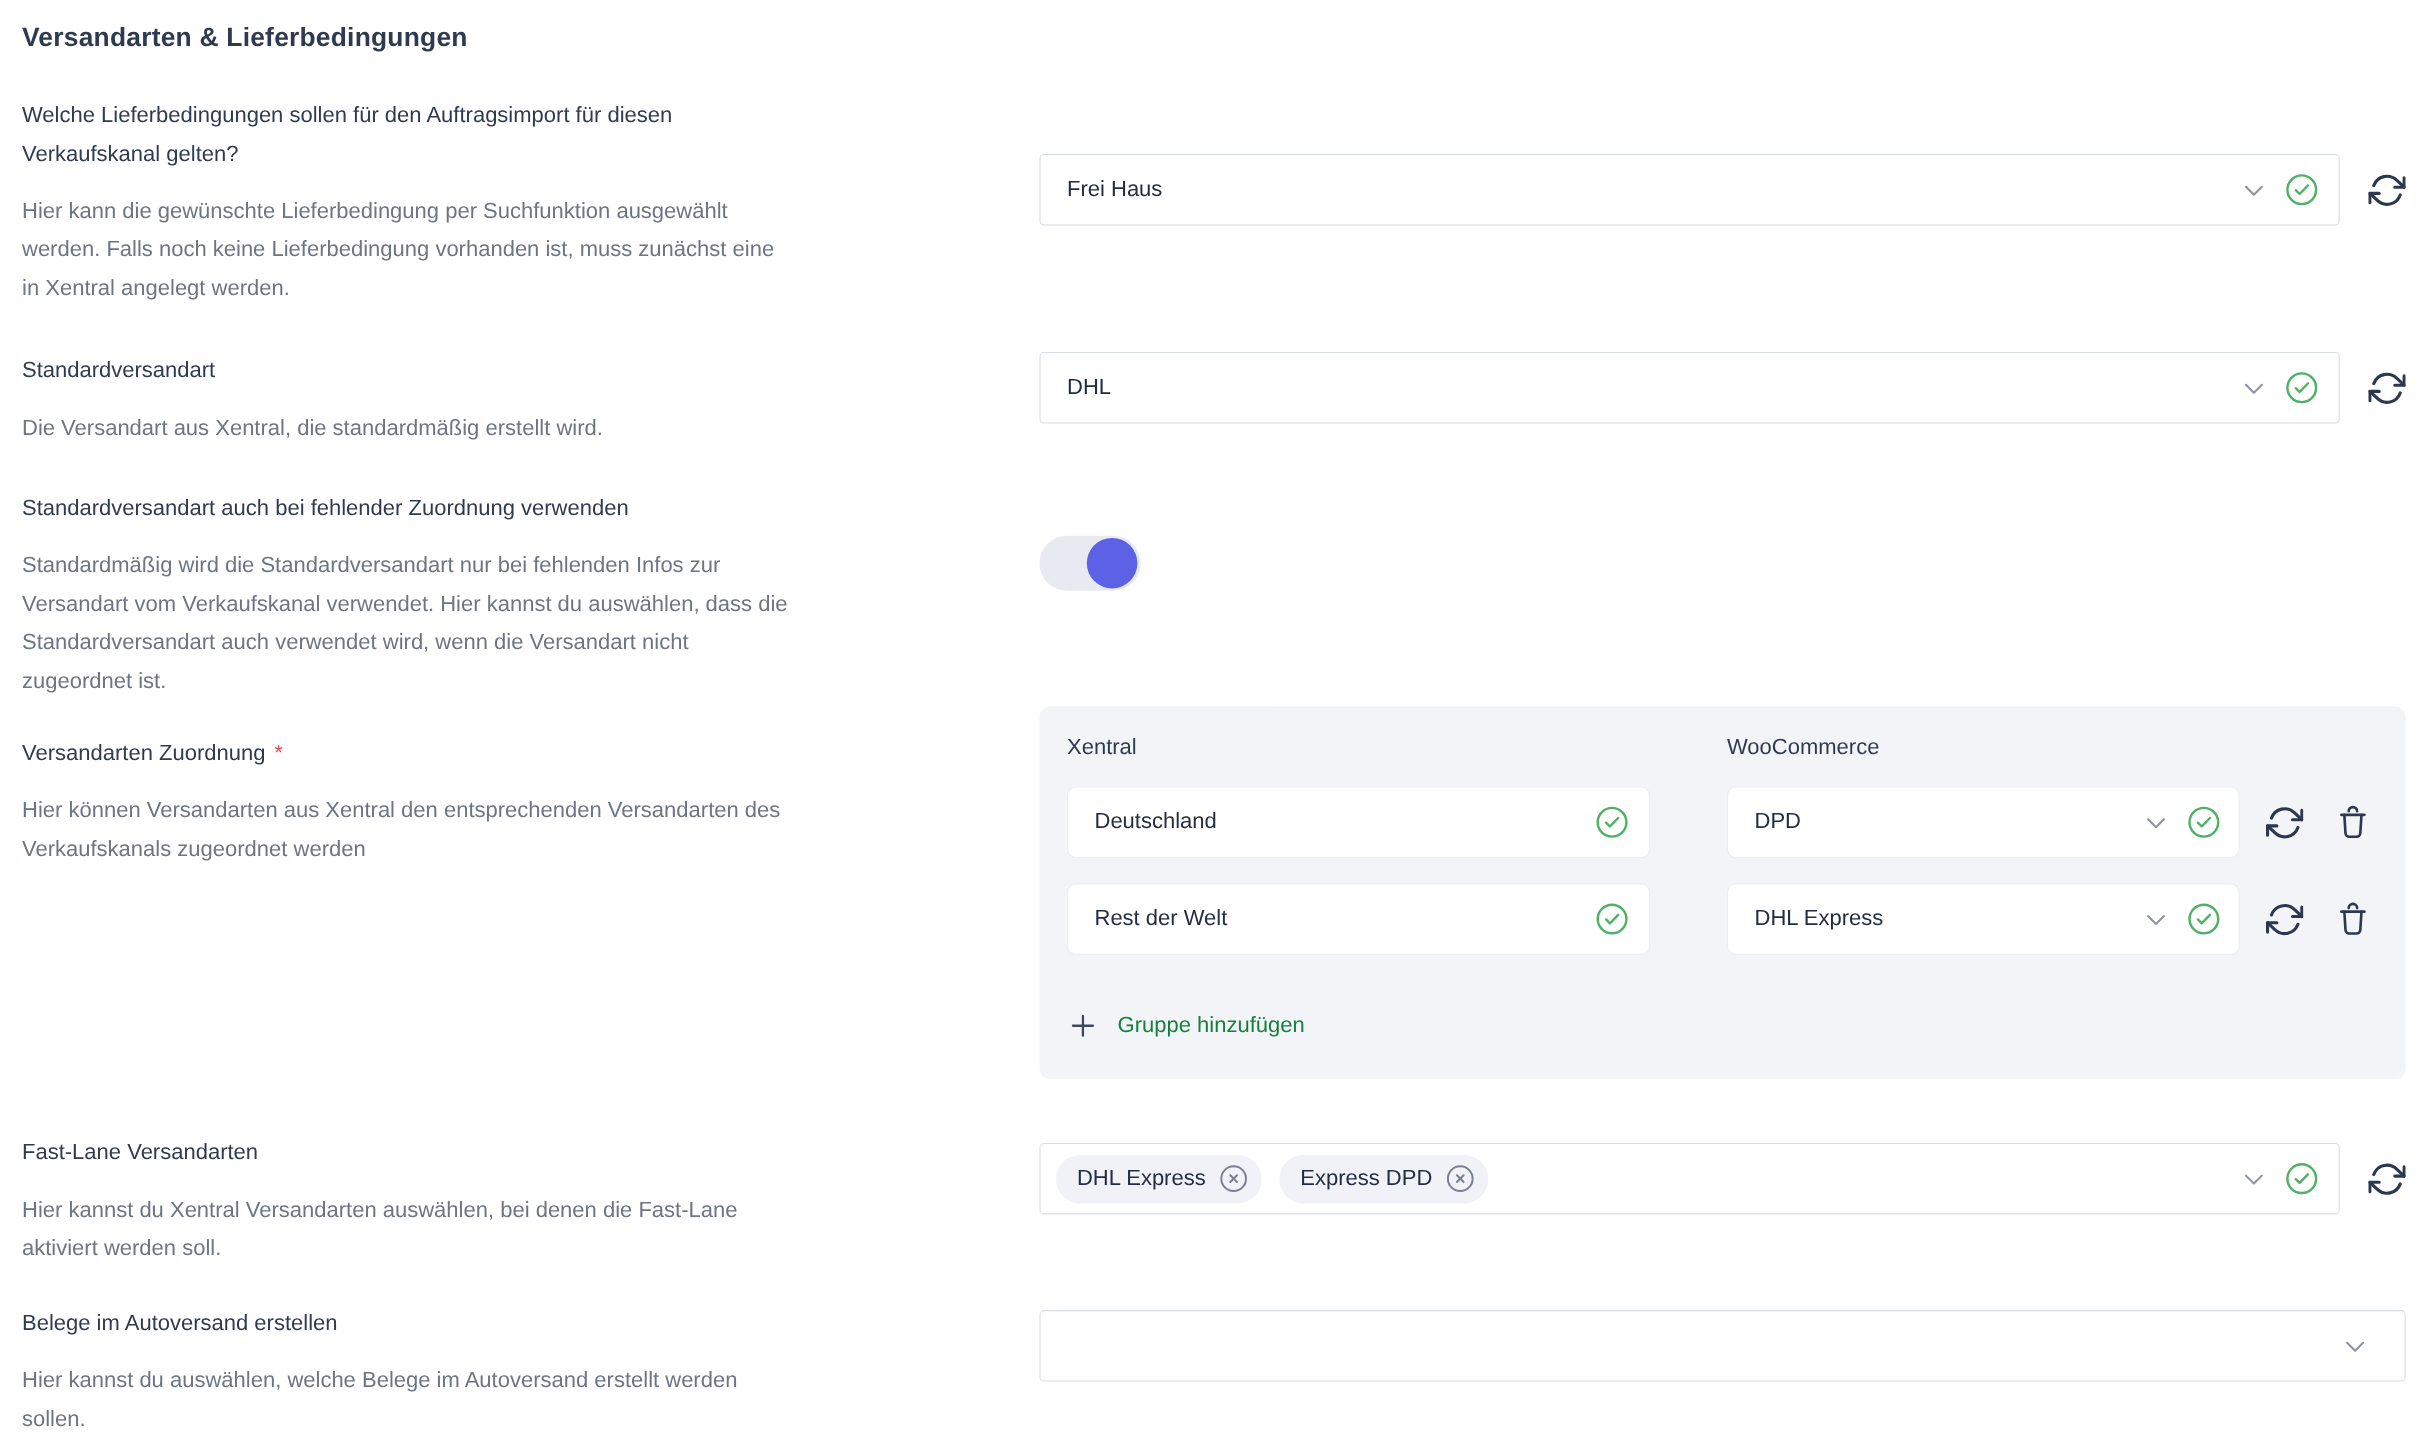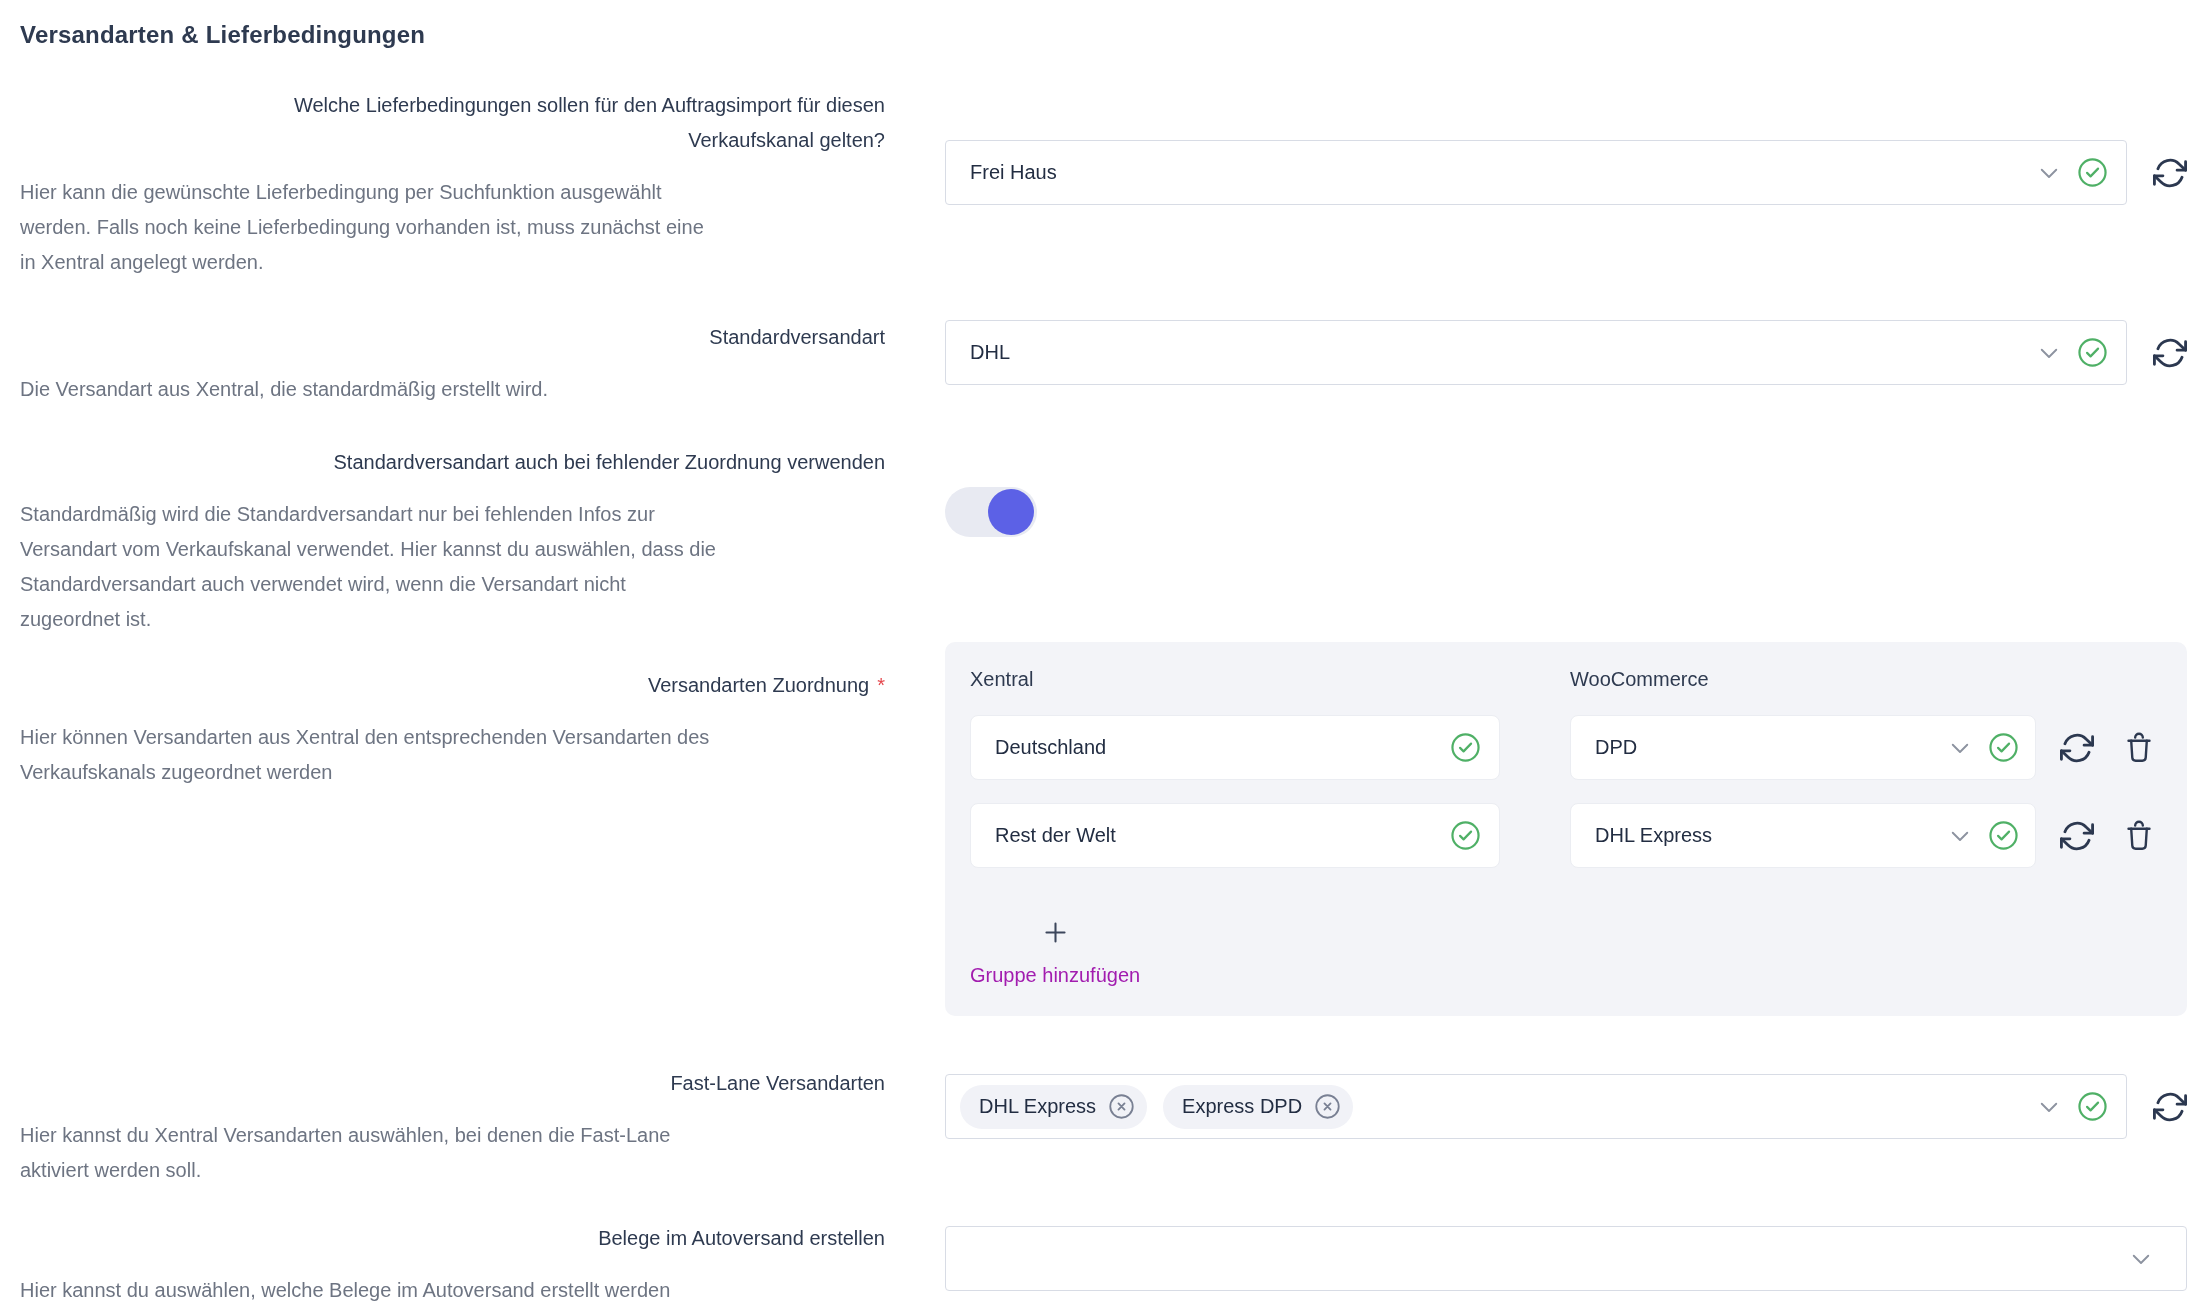--- a/index.html
+++ b/index.html
@@ -10,21 +10,21 @@
     -webkit-font-smoothing:antialiased;
   }
   .page { box-sizing:border-box; width:2200px; height:1305px; padding:20px 0 0 20px; }
 
   .title { font-size:24px; line-height:29px; font-weight:700; color:#2e3a50; margin:0 0 39px 0; letter-spacing:.2px; }
 
   .form-row { display:flex; align-items:flex-start; }
   .left  { width:925px; flex:none; box-sizing:border-box; padding-right:60px; }
   .right { flex:1; min-width:0; margin-right:13px; }
 
-  .label { font-size:20px; line-height:35px; font-weight:500; color:#2e3a50; white-space:pre-line;text-align:right; }
+  .label { font-size:20px; line-height:35px; font-weight:500; color:#2e3a50; white-space:pre-line; }
   .desc  { font-size:20px; line-height:35px; font-weight:400; color:#6d7482; white-space:pre-line; margin-top:17px; }
   .req   { color:#e5484d; margin-left:8px; font-weight:500; }
 
   .control-line { display:flex; align-items:center; }
 
   .select {
     flex:1; min-width:0; height:65px; background:#fff;
     border:1px solid #d8dce5; border-radius:4px;
     display:flex; align-items:center;
     padding:0 18px 0 24px; box-sizing:border-box;
@@ -64,21 +64,21 @@
   .map-target { display:flex; align-items:center; }
   .map-select {
     width:466px; flex:none; height:65px; background:#fff; border:1px solid #ebedf2; border-radius:8px;
     display:flex; align-items:center; padding:0 16px 0 24px; box-sizing:border-box;
   }
   .map-target .icon-refresh { margin-left:24px; }
   .map-target .icon-trash { margin-left:28px; }
   .add-group {
     display:inline-flex; align-items:center; gap:17px; margin-top:50px;
     background:none; border:none; padding:0; cursor:pointer;
-    font-family:inherit; font-size:20px; font-weight:500; color:#a21caf;flex-direction:column;
+    font-family:inherit; font-size:20px; font-weight:500; color:#15803d;
   }
 
   
   .chips-select { padding-left:14px; }
   .chips { flex:1; display:flex; align-items:center; gap:16px; min-width:0; }
   .chip {
     height:44px; background:#f1f2f7; border-radius:22px;
     display:flex; align-items:center; gap:11px;
     padding:0 11px 0 19px; font-size:20px; color:#222d42; white-space:nowrap;
   }

